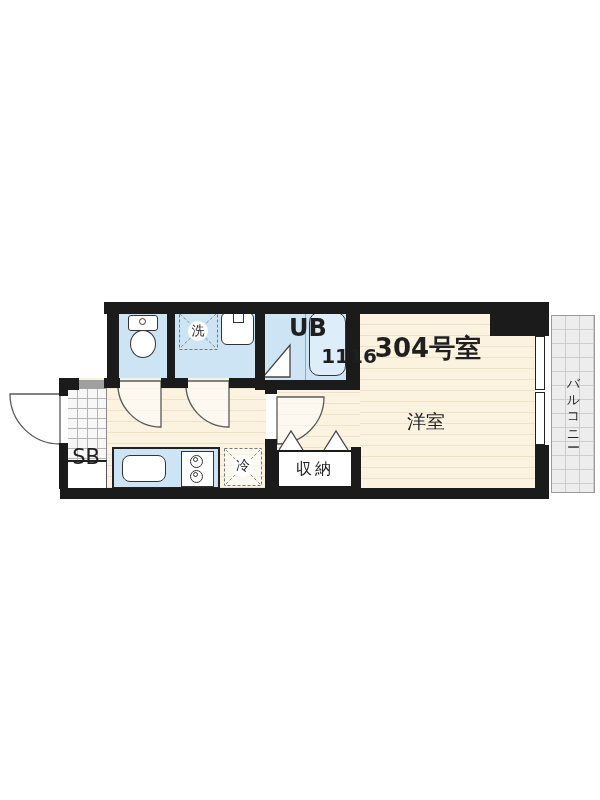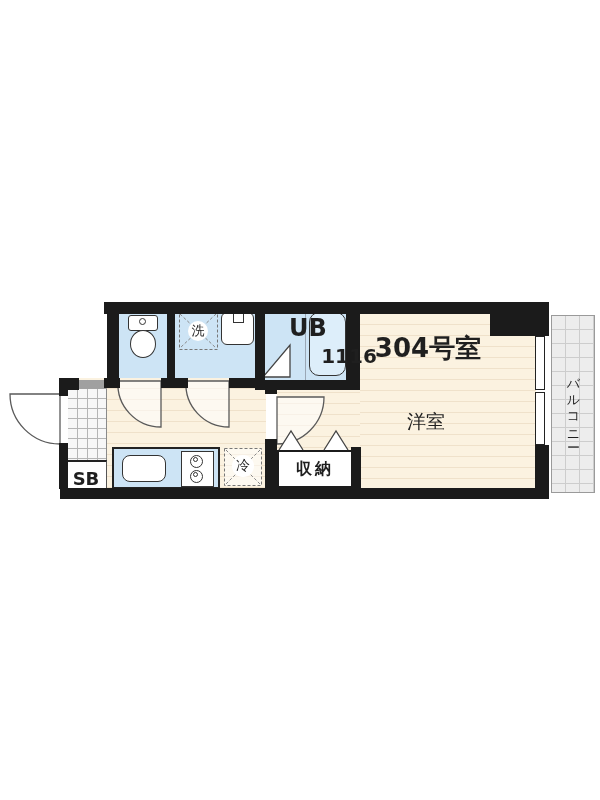--- a/index.html
+++ b/index.html
@@ -108,19 +108,19 @@
   <div class="wall" style="left:59px;top:378px;width:20px;height:12px;"></div>
   <div class="wall" style="left:59px;top:443px;width:9px;height:46px;"></div>
 
   <div class="window" style="left:535px;top:336px;width:10px;height:54px;"></div>
   <div class="window" style="left:535px;top:392px;width:10px;height:53px;"></div>
 
   <div class="lbl" style="left:428px;top:348px;font-size:26px;font-weight:600;">304号室</div>
   <div class="lbl" style="left:426px;top:386px;font-size:19px;margin-top:36px;">洋室</div>
   <div class="lbl" style="left:308px;top:328px;font-size:24px;font-weight:600;">UB</div>
   <div class="lbl" style="left:309px;top:356px;font-size:20px;font-weight:600;margin-left:40px;">1116</div>
-  <div class="lbl" style="left:315px;top:469px;font-size:16px;font-weight:700;letter-spacing:3px;">収納</div>
-  <div class="lbl" style="left:86px;top:478px;font-size:18px;font-weight:bold;">SB</div>
+  <div class="lbl" style="left:315px;top:469px;font-size:16px;font-weight:400;letter-spacing:3px;">収納</div>
+  <div class="lbl" style="left:86px;top:457px;font-size:21px;font-weight:normal;">SB</div>
   <div class="lbl" style="left:198px;top:331px;font-size:13px;">洗</div>
   <div class="lbl" style="left:243px;top:466px;font-size:14px;">冷</div>
   <div class="lbl vtext" style="left:573px;top:406px;font-size:13px;">バルコニー</div>
 
 </div>
 
 </body></html>

